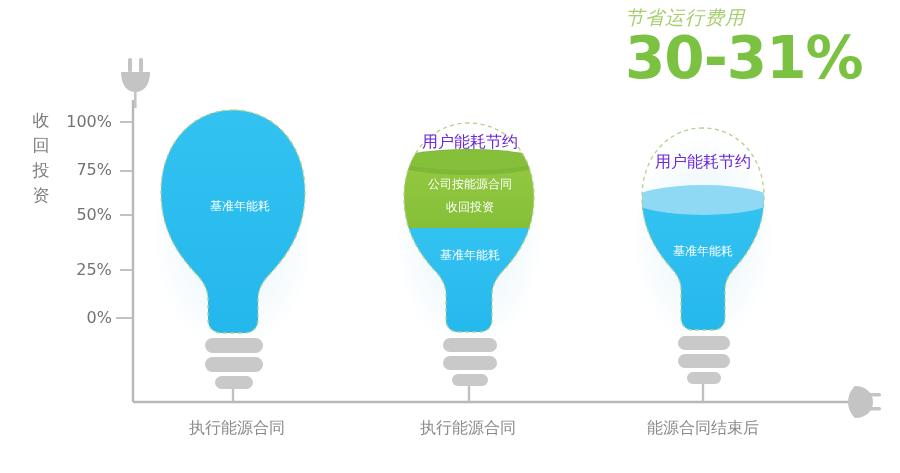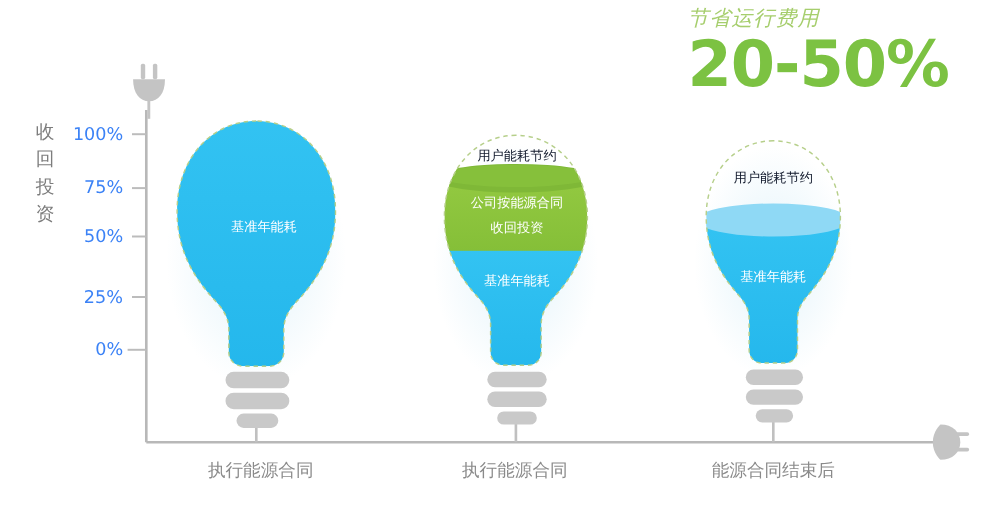--- a/index.html
+++ b/index.html
@@ -22,43 +22,43 @@
     font-size:58px;line-height:60px;color:#7cc242;font-weight:bold;
     letter-spacing:-1px;margin-top:-2px;
   }
 
   
   .axis-title{
     position:absolute;left:28px;top:108px;width:26px;
     font-size:17px;color:#7d7d7d;line-height:25px;text-align:center;
   }
   .ytick{
-    position:absolute;font-size:16px;color:#3b82f6;text-align:right;
+    position:absolute;font-size:16px;color:#737373;text-align:right;
     width:62px;right:auto;
   }
   .xlabel{
     position:absolute;font-size:16px;color:#8a8a8a;text-align:center;width:180px;
   }
 
   
   .bulb-label{
     position:absolute;text-align:center;pointer-events:none;
     font-size:12px;line-height:23px;
   }
   .lbl-white{color:#ffffff;}
-  .lbl-green{color:#0f172a;font-size:12px;}
+  .lbl-green{color:#6d28d9;font-size:16px;}
 </style>
 </head>
 <body>
 
 <div id="stage">
 
   <div class="headline">
     <div class="headline-sub">节省运行费用</div>
-    <div class="headline-big">20-50%</div>
+    <div class="headline-big">30-31%</div>
   </div>
 
   <div class="axis-title">
     <span>收回投资</span>
   </div>
 
   <div class="ytick" style="left:50px;top:112px;">100%</div>
   <div class="ytick" style="left:50px;top:160px;">75%</div>
   <div class="ytick" style="left:50px;top:205px;">50%</div>
   <div class="ytick" style="left:63px;top:260px;text-align:center;">25%</div>

